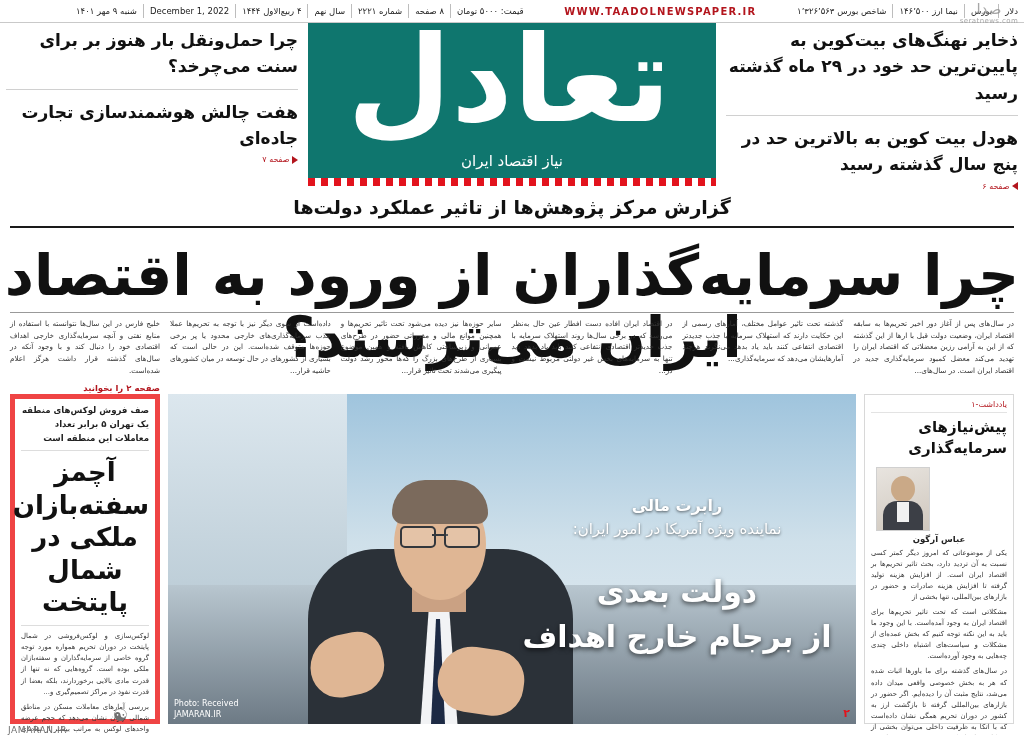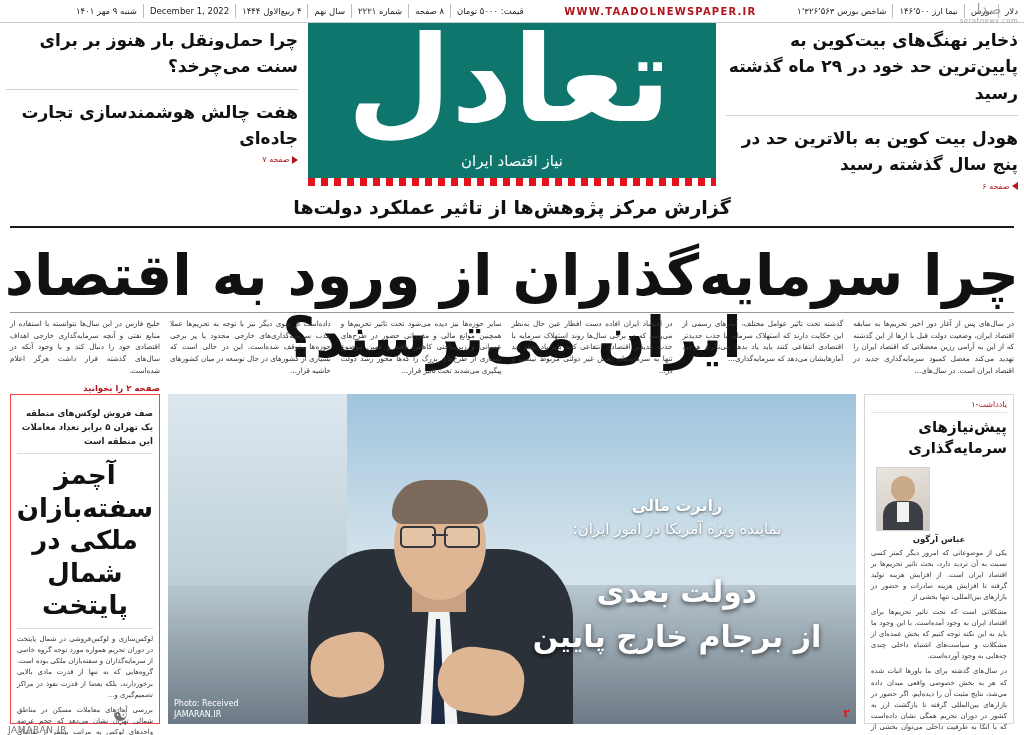--- a/index.html
+++ b/index.html
@@ -72,21 +72,21 @@
   .man .glass .br{position:absolute;left:32px;top:8px;width:16px;height:2px;background:#33373c;}
   .man .handL{position:absolute;left:22px;bottom:28px;width:74px;height:62px;background:#dfb694;border-radius:34px 26px 30px 30px;transform:rotate(-12deg);}
   .man .handR{position:absolute;left:150px;bottom:10px;width:86px;height:66px;background:#dfb694;border-radius:34px 30px 30px 30px;transform:rotate(8deg);}
   .overlay{position:absolute;right:14px;top:100px;width:330px;text-align:center;color:#fff;}
   .overlay .ov1{font-size:16px;font-weight:bold;line-height:1.5;text-shadow:0 1px 3px rgba(0,0,0,.6);}
   .overlay .ov2{font-size:15px;line-height:1.5;text-shadow:0 1px 3px rgba(0,0,0,.6);margin-bottom:28px;}
   .overlay .big{font-size:30px;font-weight:bold;line-height:1.5;text-shadow:0 2px 5px rgba(0,0,0,.65);}
   .pnum{position:absolute;right:6px;bottom:4px;color:#e2131d;font-size:11px;font-weight:bold;}
   .credit{position:absolute;left:6px;bottom:4px;color:#fff;font-size:8px;direction:ltr;text-align:left;line-height:1.3;}
 
-  .colL{position:absolute;left:0;top:0;width:150px;height:330px;border:1px solid #ef4444;box-sizing:border-box;padding:12px 6px;}
+  .colL{position:absolute;left:0;top:0;width:150px;height:330px;border:5px solid #ef4444;box-sizing:border-box;padding:5px 6px;}
   .colL .sub{font-size:8.6px;line-height:1.6;color:#222;text-align:right;font-weight:bold;}
   .colL .hr{height:1px;background:#ddd;margin:5px 0;}
   .colL .big{font-size:26px;font-weight:bold;line-height:1.25;text-align:center;color:#111;margin:4px 0 6px 0;}
   .colL p{font-size:6.9px;line-height:1.62;color:#333;text-align:justify;margin:0 0 4px 0;}
 
   .footlogo{position:absolute;left:8px;bottom:2px;width:120px;height:28px;}
   .footlogo .glyph{font-size:17px;color:#6f6f6f;}
   .footlogo .txt{font-size:9px;color:#6f6f6f;letter-spacing:.6px;direction:ltr;}
 </style>
 </head>
@@ -209,21 +209,21 @@
             <i class="b"></i>
           </div>
           <div class="handL"></div>
           <div class="handR"></div>
         </div>
       </div>
       <div class="overlay">
         <div class="ov1">رابرت مالی</div>
         <div class="ov2">نماینده ویژه آمریکا در امور ایران:</div>
         <div class="big">دولت بعدی</div>
-        <div class="big">از برجام خارج پایین</div>
+        <div class="big">از برجام خارج اهداف</div>
       </div>
       <div class="pnum">۲</div>
       <div class="credit">
         <div>Photo: Received</div>
         <div>JAMARAN.IR</div>
       </div>
     </div>
 
     <div class="colL">
       <div class="sub">صف فروش لوکس‌های منطقه یک تهران ۵ برابر تعداد معاملات این منطقه است</div>

